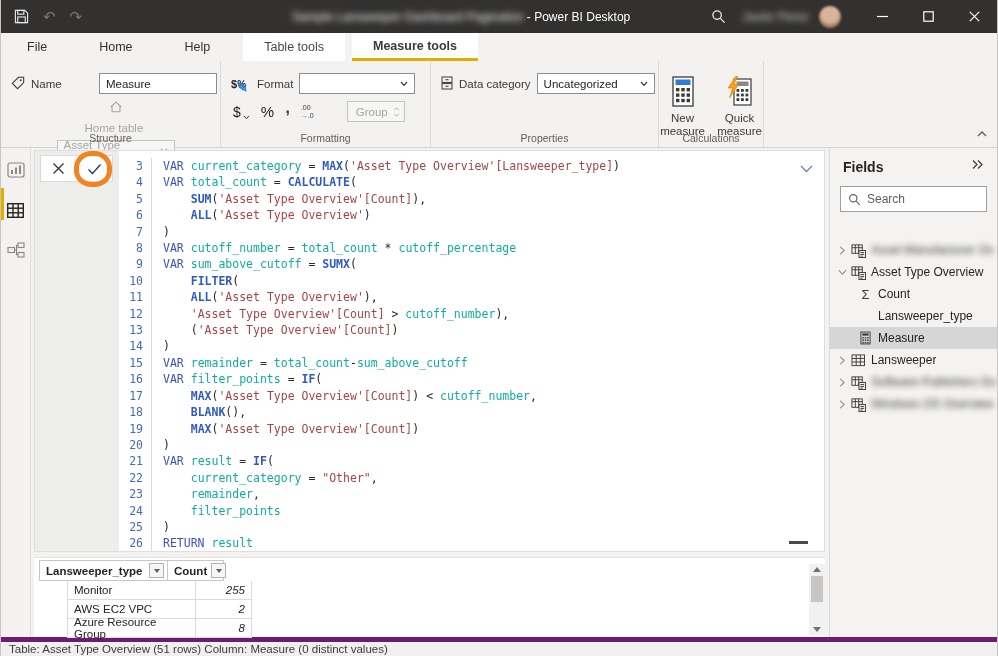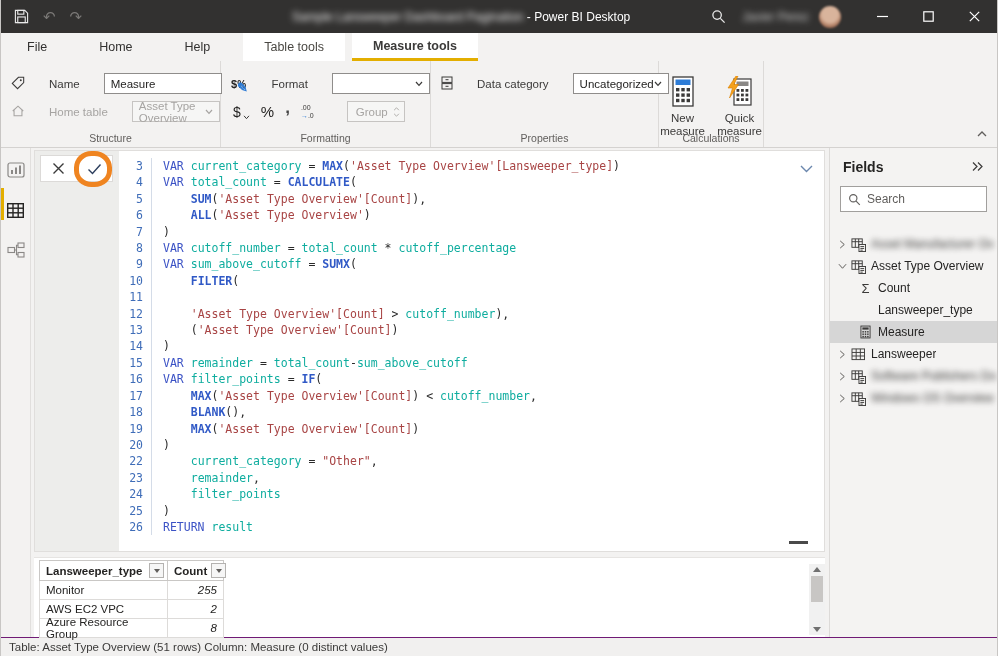--- a/index.html
+++ b/index.html
@@ -22,22 +22,22 @@
   
   .tabrow { height: 28px; background: #f3f2f1; display: flex; align-items: stretch; font-size: 12.5px; color: #323130; flex: none; }
   .tab { padding: 0 26px; display: flex; align-items: center; }
   .tab.ctx { background: #fff; margin-left: 7px; padding: 0 21px; color: #4a4843; }
   .tab.active { border-bottom: 3px solid #e3ae00; padding-bottom: 0; font-weight: bold; color: #3b3a39; }
 
   
   .ribbon { height: 87px; background: #f3f2f1; border-bottom: 1px solid #d4d2d0; display: flex; flex: none; position: relative; }
   .rgroup { position: relative; border-right: 1px solid #dcdad8; padding-top: 11px; }
   .rgroup-label { position: absolute; bottom: 3px; left: 0; width: 100%; text-align: center; font-size: 10.5px; color: #605e5c; }
-  .rrow { display: flex; align-items: center; height: 23px; margin: 0 0 5px 10px; font-size: 11.5px; color: #3b3a39; gap: 24px; }
-  .rrow.disabled { color: #a6a4a2; }
+  .rrow { display: flex; align-items: center; height: 23px; margin: 0 0 5px 10px; font-size: 11.5px; color: #3b3a39; gap: 6px; }
+  .rrow.disabled { color: #a6a4a2; flex-direction: column; }
   .rlabel { white-space: nowrap; }
   .rinput, .rselect { width: 118px; height: 21px; border: 1px solid #8f8d8b; background: #fff; font-size: 11.5px; color: #252423; display: flex; align-items: center; padding: 0 6px; font-family: "Liberation Sans", sans-serif; }
   input.rinput { outline: none; }
   .rselect { justify-content: space-between; }
   .rselect.disabled { background: #f6f6f5; border-color: #c6c4c2; color: #a6a4a2; }
   .chev-s { flex: none; }
   .fmt-icons { display: flex; align-items: center; gap: 11px; margin-left: 12px; height: 23px; }
   .dollar { font-size: 14px; color: #252423; display: flex; align-items: flex-end; gap: 2px; }
   .pct { font-size: 15px; color: #252423; }
   .comma-ic { font-size: 17px; font-weight: bold; color: #444; line-height: 0.4; margin-top: -6px; }
@@ -84,46 +84,46 @@
   .dg-header { display: flex; }
   .dg-hcell { border: 1px solid #c9c7c5; background: #fff; display: flex; align-items: center; justify-content: space-between; font-weight: bold; font-size: 11.5px; color: #252423; height: 21px; padding: 0 3px 0 6px; }
   .dg-hcell + .dg-hcell { margin-left: -1px; }
   .dg-hcell.c0 { width: 129px; }
   .dg-hcell.c1 { width: 57px; }
   .dg-filter { width: 15px; height: 15px; border: 1px solid #b4b2b0; background: #f6f6f6; display: flex; align-items: center; justify-content: center; margin-left: 4px; flex: none; }
   .tri-down { width: 0; height: 0; border-left: 3.5px solid transparent; border-right: 3.5px solid transparent; border-top: 4.5px solid #605e5c; }
   .dg-row { display: flex; }
   .dg-cell { border: 1px solid #dddbd9; border-top: none; background: #fff; font-size: 11.5px; color: #252423; height: 19px; display: flex; align-items: center; padding: 0 6px; }
   .dg-cell + .dg-cell { margin-left: -1px; padding-left: 12px; }
-  .dg-cell.c0 { width: 129px; }
+  .dg-cell.c0 { width: 129px; margin-left: 28px; }
   .dg-cell.c1 { width: 57px; justify-content: flex-end; font-style: italic; }
   .vscroll { position: absolute; right: 0; top: 6px; bottom: 2px; width: 16px; background: #f1f1f1; display: flex; flex-direction: column; align-items: center; padding: 3px 0; }
   .tri-up-s { width: 0; height: 0; border-left: 4px solid transparent; border-right: 4px solid transparent; border-bottom: 5px solid #707070; }
   .tri-down-s { width: 0; height: 0; border-left: 4px solid transparent; border-right: 4px solid transparent; border-top: 5px solid #707070; }
   .vthumb { width: 12px; height: 26px; background: #c8c6c4; margin-top: 4px; }
   .vspacer { flex: 1; }
 
   
   .fields { width: 168px; flex: none; border-left: 1px solid #dcdad8; background: #f4f3f2; display: flex; flex-direction: column; font-size: 12px; }
-  .fields-head { display: flex; justify-content: space-between; align-items: flex-end; padding: 11px 13px 6px 13px; }
+  .fields-head { display: flex; justify-content: space-between; align-items: flex-start; padding: 11px 13px 6px 13px; }
   .fields-title { font-size: 14px; font-weight: bold; color: #252423; }
-  .fsearch { margin: 5px 10px 21px 10px; height: 26px; background: #fff; border: 1px solid #a19f9d; display: flex; align-items: center; padding: 0 7px; gap: 6px; flex: none; }
+  .fsearch { margin: 5px 10px 27px 10px; height: 26px; background: #fff; border: 1px solid #a19f9d; display: flex; align-items: center; padding: 0 7px; gap: 6px; flex: none; }
   .fsearch input { border: none; outline: none; width: 100px; font-size: 12px; font-family: "Liberation Sans", sans-serif; color: #252423; background: transparent; }
   .fsearch input::placeholder { color: #605e5c; opacity: 1; }
   .ftree { flex: 1; overflow: hidden; }
   .frow { display: flex; align-items: center; height: 22px; color: #252423; }
   .frow .chev { width: 12px; margin-left: 6px; display: flex; justify-content: center; flex: none; }
   .frow .ficon { width: 21px; display: flex; justify-content: center; align-items: center; flex: none; }
   .frow .flabel { margin-left: 2px; white-space: nowrap; overflow: hidden; }
   .frow.child { padding-left: 25px; }
   .frow.selected { background: #d6d6d6; }
   .sigma { font-size: 13px; color: #3b3a39; }
 
   
-  .statusbar { height: 19px; background: #f1f0ef; border-top: 1px solid #701a75; display: flex; align-items: center; padding-left: 8px; font-size: 11.5px; color: #3b3a39; flex: none; }
+  .statusbar { height: 19px; background: #f1f0ef; border-top: 5px solid #701a75; display: flex; align-items: center; padding-left: 8px; font-size: 11.5px; color: #3b3a39; flex: none; }
 </style>
 </head>
 <body>
 
 <div class="window">
 
   <div class="titlebar">
     <div class="tb-left">
       <span class="tb-btn">
         <svg width="15" height="15" viewBox="0 0 16 16">
@@ -391,20 +391,21 @@
               <div class="code-line">
                 <span class="line-num">9</span>
                 <span class="line-code"><span class="tok-k">VAR </span><span class="tok-v">sum_above_cutoff</span><span class="tok-p"> = </span><span class="tok-f">SUMX</span><span class="tok-p">(</span></span>
               </div>
               <div class="code-line">
                 <span class="line-num">10</span>
                 <span class="line-code"><span class="tok-p">    </span><span class="tok-f">FILTER</span><span class="tok-p">(</span></span>
               </div>
               <div class="code-line">
                 <span class="line-num">11</span>
+                <span class="line-code"><span class="tok-p">    </span><span class="tok-f">ALL</span><span class="tok-p">(</span><span class="tok-s">'Asset Type Overview'</span><span class="tok-p">),</span></span>
               </div>
               <div class="code-line">
                 <span class="line-num">12</span>
                 <span class="line-code"><span class="tok-p">    </span><span class="tok-s">'Asset Type Overview'</span><span class="tok-s">[Count]</span><span class="tok-p"> &gt; </span><span class="tok-v">cutoff_number</span><span class="tok-p">),</span></span>
               </div>
               <div class="code-line">
                 <span class="line-num">13</span>
                 <span class="line-code"><span class="tok-p">    (</span><span class="tok-s">'Asset Type Overview'</span><span class="tok-s">[Count]</span><span class="tok-p">)</span></span>
               </div>
               <div class="code-line">
@@ -427,20 +428,24 @@
                 <span class="line-num">18</span>
                 <span class="line-code"><span class="tok-p">    </span><span class="tok-f">BLANK</span><span class="tok-p">(),</span></span>
               </div>
               <div class="code-line">
                 <span class="line-num">19</span>
                 <span class="line-code"><span class="tok-p">    </span><span class="tok-f">MAX</span><span class="tok-p">(</span><span class="tok-s">'Asset Type Overview'</span><span class="tok-s">[Count]</span><span class="tok-p">)</span></span>
               </div>
               <div class="code-line">
                 <span class="line-num">20</span>
                 <span class="line-code"><span class="tok-p">)</span></span>
+              </div>
+              <div class="code-line">
+                <span class="line-num">21</span>
+                <span class="line-code"><span class="tok-k">VAR </span><span class="tok-v">result</span><span class="tok-p"> = </span><span class="tok-f">IF</span><span class="tok-p">(</span></span>
               </div>
               <div class="code-line">
                 <span class="line-num">22</span>
                 <span class="line-code"><span class="tok-p">    </span><span class="tok-v">current_category</span><span class="tok-p"> = </span><span class="tok-s">"Other"</span><span class="tok-p">,</span></span>
               </div>
               <div class="code-line">
                 <span class="line-num">23</span>
                 <span class="line-code"><span class="tok-p">    </span><span class="tok-v">remainder</span><span class="tok-p">,</span></span>
               </div>
               <div class="code-line">

